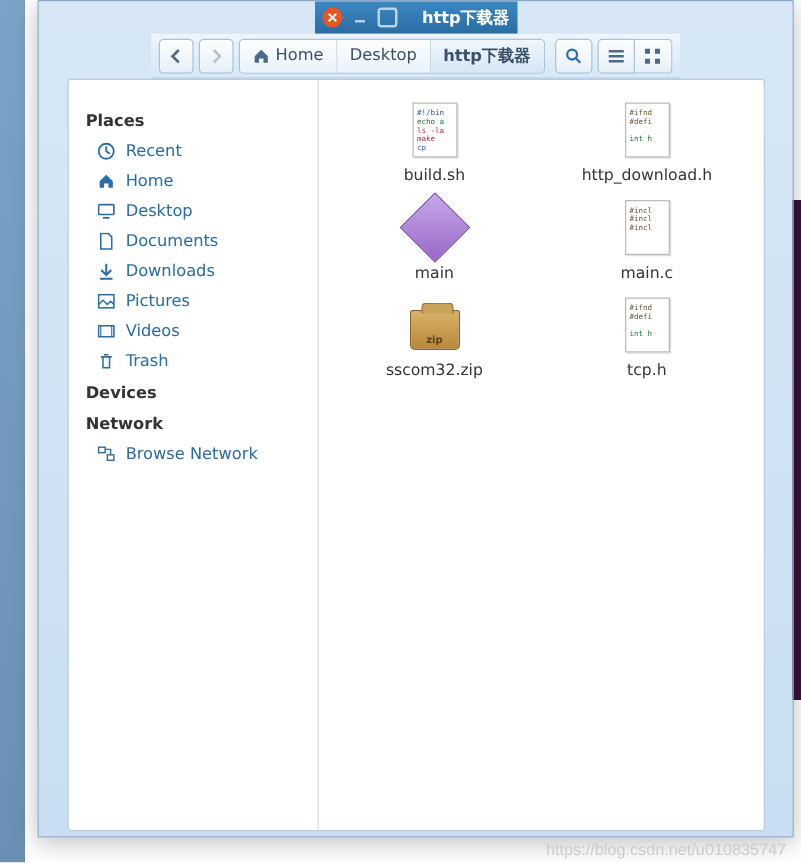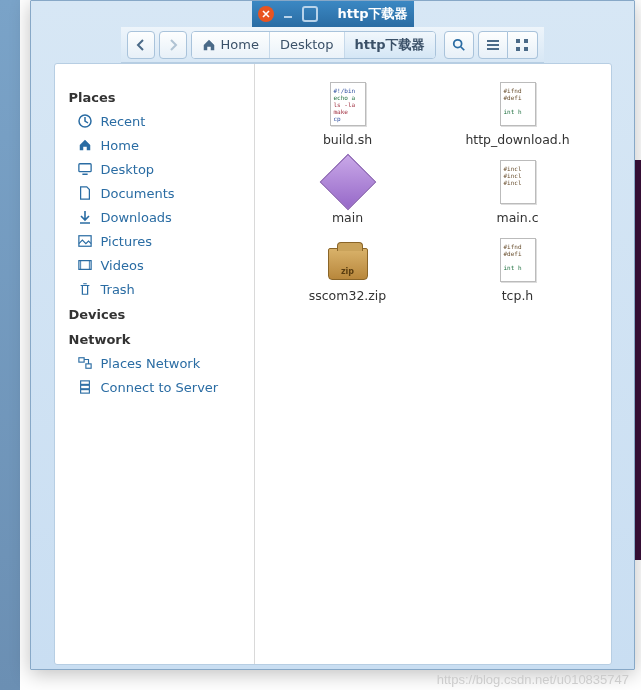--- a/index.html
+++ b/index.html
@@ -361,31 +361,21 @@
 
       <div class="sb-heading">Network</div>
       <div class="sb-item">
         <span class="sb-icon">
             <svg width="14" height="14" viewBox="0 0 16 14">
               <rect x="1" y="1" width="6" height="5" fill="none" stroke="#2a6ca3" stroke-width="1.3"></rect>
               <rect x="9" y="8" width="6" height="5" fill="none" stroke="#2a6ca3" stroke-width="1.3"></rect>
               <path d="M7 3 H12 V8" stroke="#2a6ca3" stroke-width="1.3" fill="none"></path>
             </svg>
           </span>
-        <span>Places Network</span>
-      </div>
-      <div class="sb-item">
-        <span class="sb-icon">
-            <svg width="14" height="14" viewBox="0 0 14 16">
-              <rect x="2" y="1" width="10" height="4" fill="none" stroke="#2a6ca3" stroke-width="1.3"></rect>
-              <rect x="2" y="6" width="10" height="4" fill="none" stroke="#2a6ca3" stroke-width="1.3"></rect>
-              <rect x="2" y="11" width="10" height="4" fill="none" stroke="#2a6ca3" stroke-width="1.3"></rect>
-            </svg>
-          </span>
-        <span>Connect to Server</span>
+        <span>Browse Network</span>
       </div>
     </div>
 
     <div class="content" id="file-grid">
 
     <div class="file">
           <div class="file-icon">
             <div class="doc"><span class="line-blue">#!/bin</span><br><span class="line-grn">echo a</span><br>ls -la<br>make<br><span class="line-blue">cp</span></div>
           </div>
           <div class="file-label">build.sh</div>

